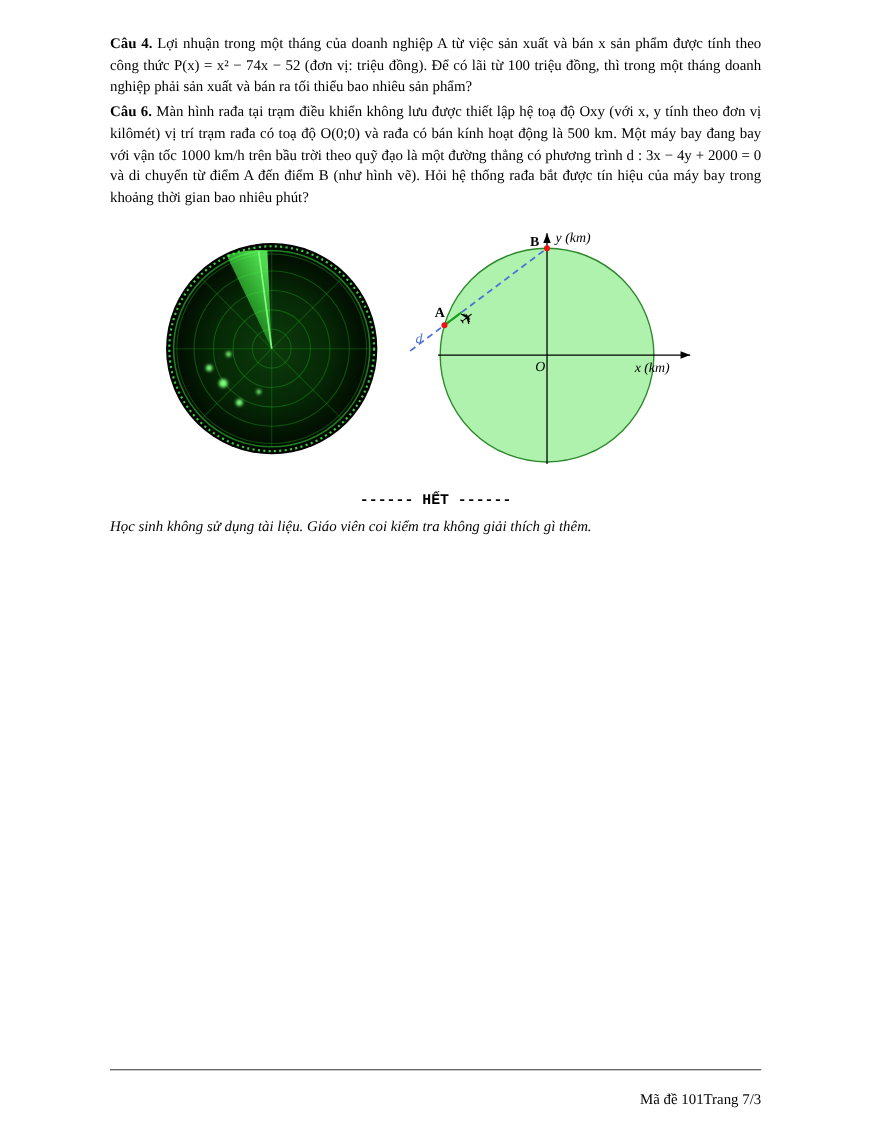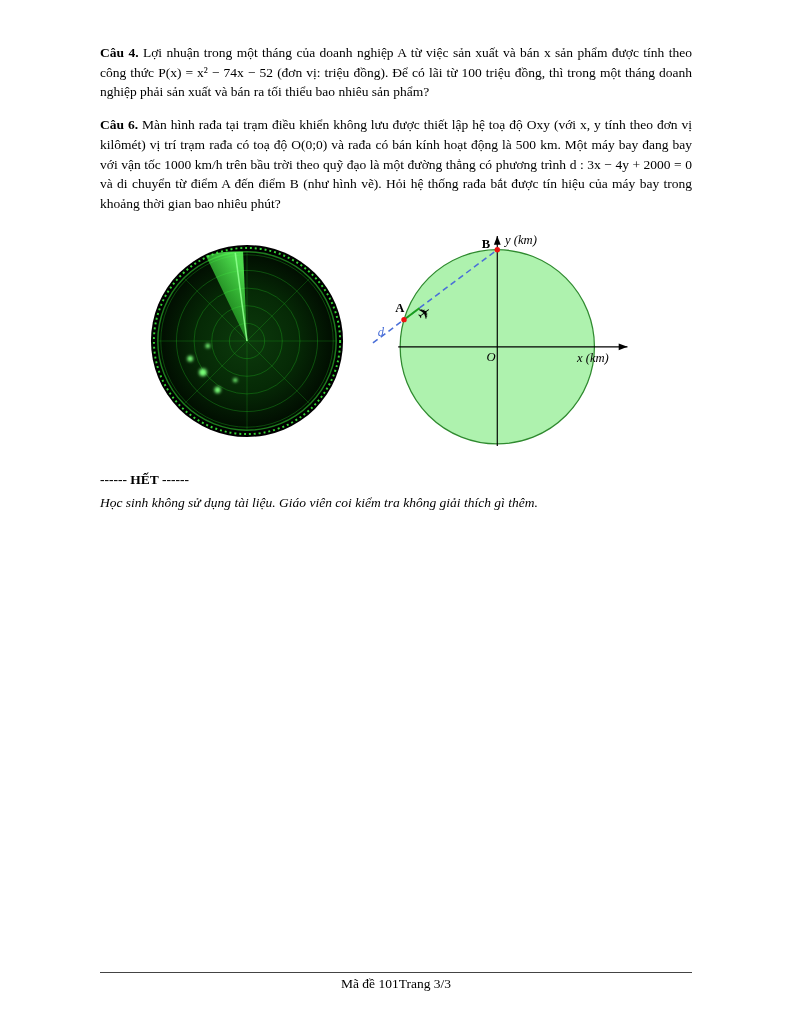--- a/index.html
+++ b/index.html
@@ -5,37 +5,37 @@
   html,body{margin:0;padding:0;}
   body{
     width:792px;height:1024px;position:relative;background:#ffffff;
     font-family:"Liberation Serif", serif;color:#000;
     overflow:hidden;
   }
   .content{
     position:absolute;left:100px;top:30px;width:592px;
     font-size:13.5px;line-height:1.46;text-align:justify;
   }
-  .q{margin:13px 0 2px 0;}
+  .q{margin:0 0 2px 0;}
   .q b{font-weight:bold;}
   .figures{
     display:flex;justify-content:center;align-items:center;
     gap:26px;margin-top:14px;margin-bottom:6px;
   }
   .end-marker{
-    text-align:left;font-weight:bold;margin-top:16px;font-size:13.5px;
+    text-align:center;font-weight:bold;margin-top:16px;font-size:13.5px;font-family:Liberation Mono, monospace;
   }
   .note{
     text-align:left;font-style:italic;margin-top:4px;font-size:13.5px;
   }
   .footer{
     position:absolute;left:100px;width:592px;top:972px;
     border-top:1px solid #444;
-    display:flex;justify-content:center;
-    font-size:13.5px;padding-top:3px;
+    display:flex;justify-content:flex-end;
+    font-size:13.5px;padding-top:19px;
   }
   svg text{font-family:"Liberation Serif", serif;}
   .plane-glyph{font-family:"DejaVu Sans", sans-serif;}
 </style>
 </head>
 <body>
 
 <div class="content">
 
   <p class="q"><b>Câu 4.</b><span> Lợi nhuận trong một tháng của doanh nghiệp A từ việc sản xuất và bán x sản phẩm được tính theo công thức P(x) = x² − 74x − 52 (đơn vị: triệu đồng). Để có lãi từ 100 triệu đồng, thì trong một tháng doanh nghiệp phải sản xuất và bán ra tối thiểu bao nhiêu sản phẩm?</span></p>
@@ -122,14 +122,14 @@
 
   </div>
 
   <div class="end-marker">------ HẾT ------</div>
   <div class="note">Học sinh không sử dụng tài liệu. Giáo viên coi kiểm tra không giải thích gì thêm.</div>
 
 </div>
 
 <div class="footer">
   <span>Mã đề 101</span>
-  <span>Trang 3/3</span>
+  <span>Trang 7/3</span>
 </div>
 
 </body></html>

